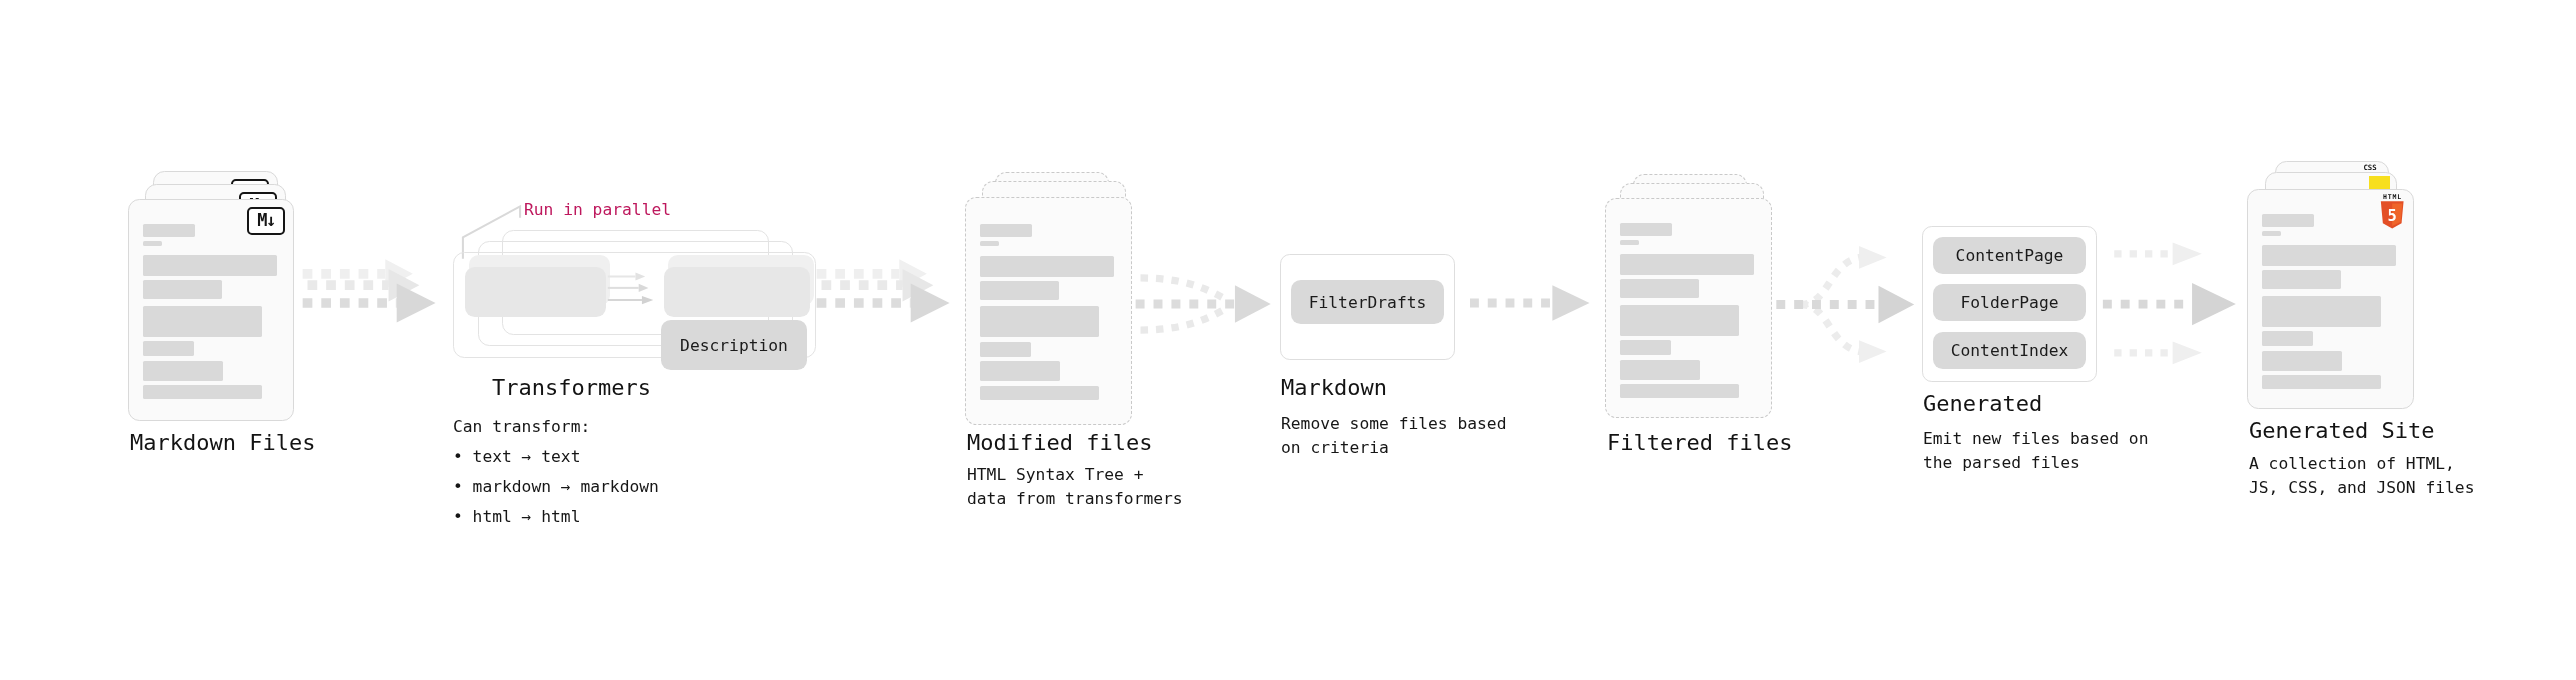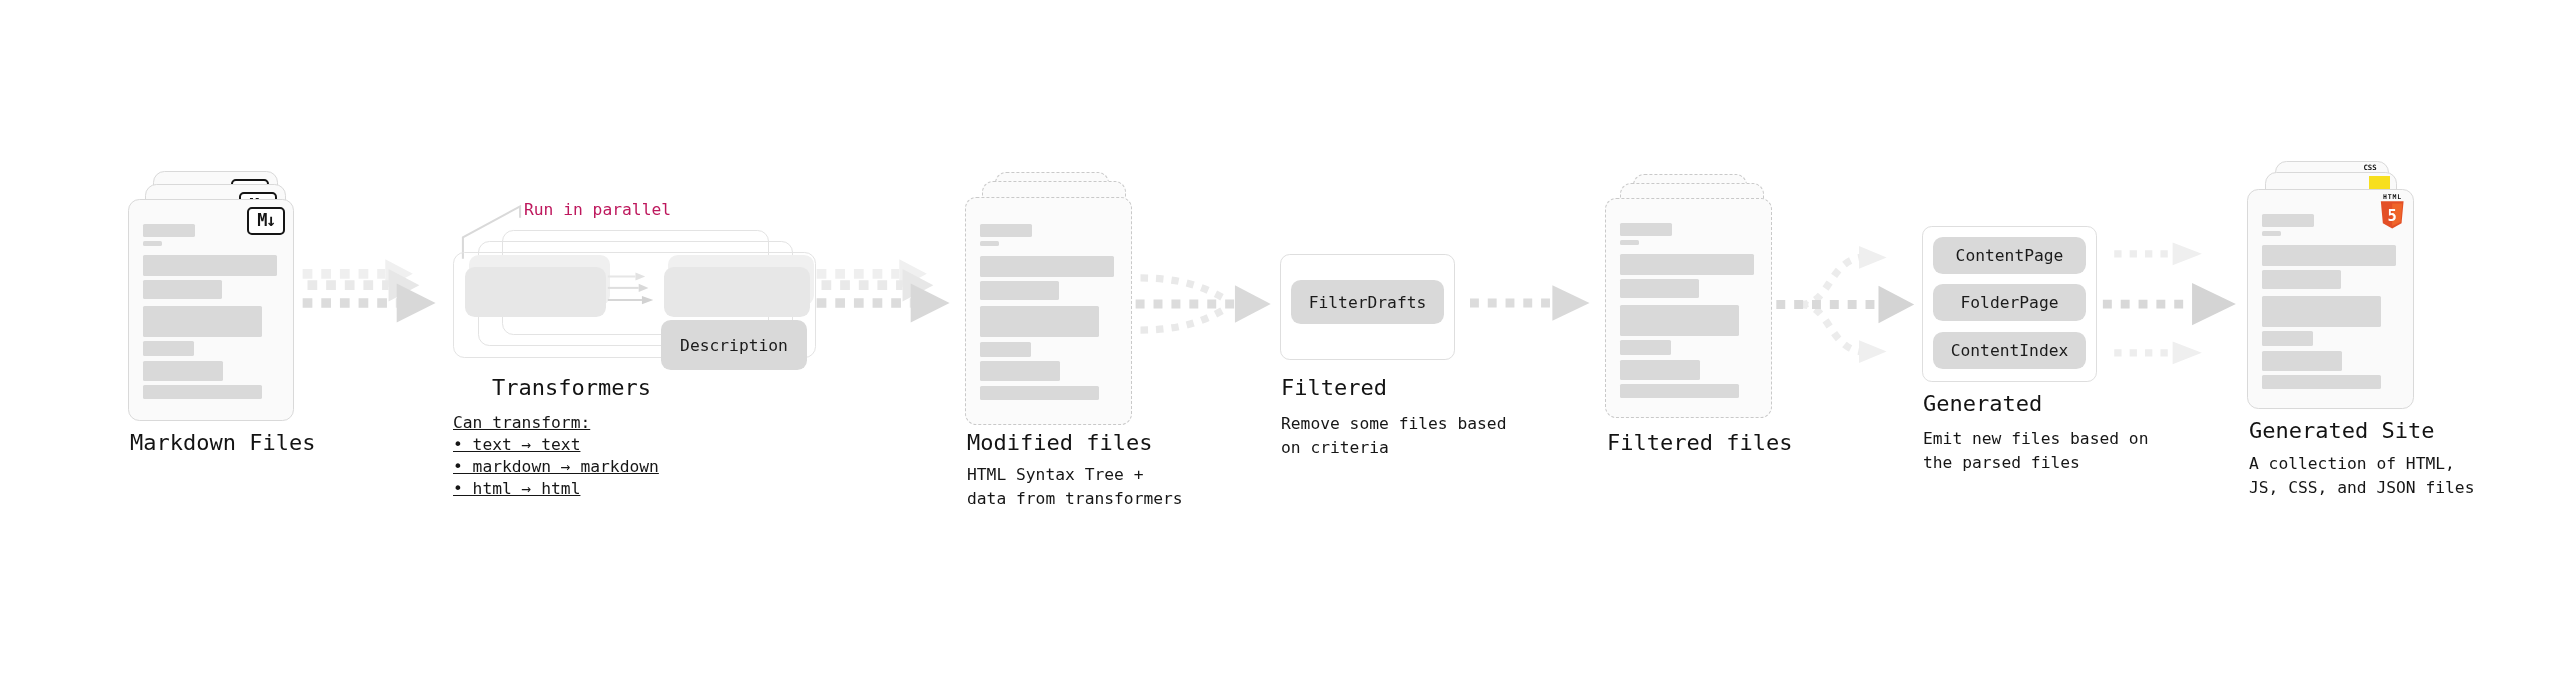--- a/index.html
+++ b/index.html
@@ -24,21 +24,21 @@
     position:absolute; background:#d9d9d9; border-radius:9.8px;
     display:flex; align-items:center; justify-content:center;
     font-size:16.3px; color:#1b1b1b; white-space:nowrap;
   }
   .chip.ghost1 { background:#e7e7e7; }
   .chip.ghost2 { background:#f0f0f0; }
   .tbox { position:absolute; border:1.6px solid #e3e3e3; border-radius:11.4px; background:transparent; box-sizing:border-box; }
   .obox { position:absolute; border:1.6px solid #dedede; border-radius:9.8px; background:transparent; box-sizing:border-box; }
   .title { position:absolute; font-size:22px; color:#131313; white-space:nowrap; }
   .desc  { position:absolute; font-size:16.3px; line-height:23.6px; color:#161616; white-space:pre-line; }
-  .desc.tight { line-height:22px;text-decoration:underline; }
+  .desc.tight { line-height:30px; }
   .annotation { position:absolute; font-size:16.3px; color:#be185d; white-space:nowrap; }
   .css-badge { position:absolute; top:1.6px; right:6.5px; width:23px; text-align:center; }
   .css-word  { font-size:7.3px; font-weight:bold; color:#111; display:block; line-height:7.3px; }
   .css-bar   { width:21px; height:3.3px; background:#2965f1; margin:0.8px auto 0 auto; }
   .js-badge  { position:absolute; top:3.3px; right:6.5px; width:21px; height:16.3px; background:#f7df1e; }
   .html5-badge { position:absolute; top:4.1px; right:6.5px; width:28px; text-align:center; }
   .h5-word   { font-size:6.5px; font-weight:bold; letter-spacing:0.8px; color:#111; line-height:7.3px; }
   svg.arrow { position:absolute; overflow:visible; }
 </style>
 </head>
@@ -132,21 +132,21 @@
 
   <svg class="arrow" style="left:1134px;top:268px;" width="140" height="72" viewBox="0 0 172 88">
     <path d="M8 12 C60 12 88 24 116 40" fill="none" stroke="#e9e9e9" stroke-width="9" stroke-dasharray="9 10"></path>
     <path d="M8 76 C60 76 88 64 116 48" fill="none" stroke="#e9e9e9" stroke-width="9" stroke-dasharray="9 10"></path>
     <line x1="2" y1="44" x2="124" y2="44" stroke="#dcdcdc" stroke-width="11" stroke-dasharray="11 11"></line>
     <polygon points="124,21 124,67 168,44" fill="#d9d9d9"></polygon>
   </svg>
 
   <div class="obox" style="left:1280px;top:254px;width:175px;height:106px;"></div>
   <div class="chip" style="left:1291px;top:280px;width:153px;height:44px;">FilterDrafts</div>
-  <div class="title" style="left:1281px;top:375px;">Filtered</div>
+  <div class="title" style="left:1281px;top:375px;">Markdown</div>
   <div class="desc" style="left:1281px;top:412px;">Remove some files based
 on criteria</div>
 
   <svg class="arrow" style="left:1468px;top:282px;" width="130" height="42" viewBox="0 0 160 52">
     <line x1="2" y1="26" x2="104" y2="26" stroke="#dcdcdc" stroke-width="11" stroke-dasharray="11 11"></line>
     <polygon points="104,4 104,48 150,26" fill="#d9d9d9"></polygon>
   </svg>
 
   <div class="file-card dashed" style="left:1633px;top:174px;width:114px;height:222px;"></div>
   <div class="file-card dashed" style="left:1620px;top:183px;width:144px;height:222px;"></div>

